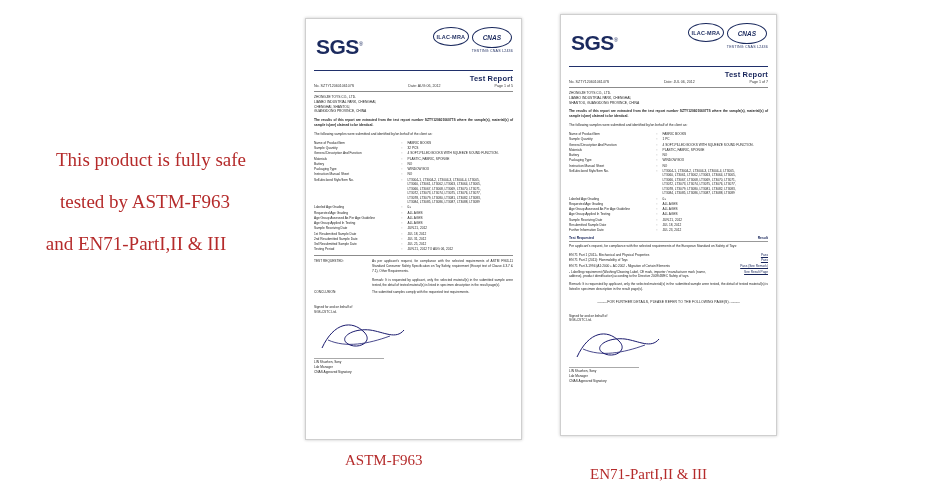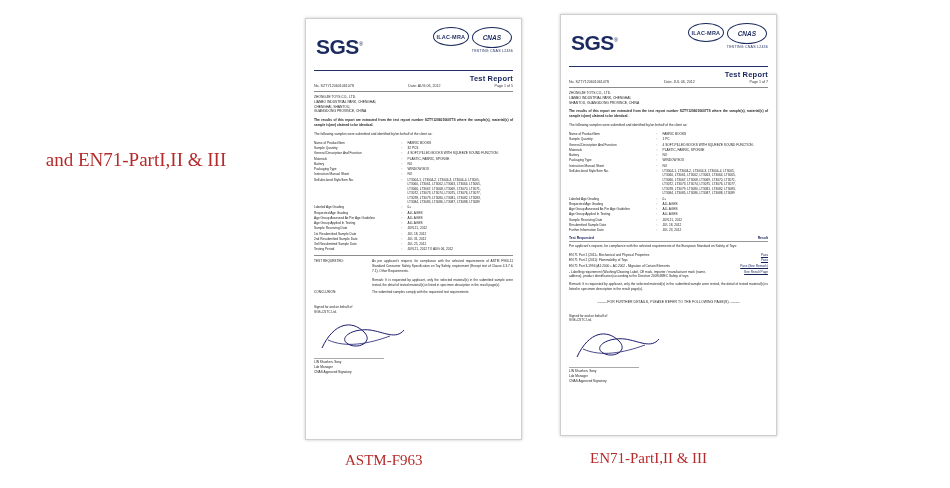--- a/index.html
+++ b/index.html
@@ -38,21 +38,21 @@
 
   
   .caption {
     position: absolute;
     color: #b52b2b;
     font-family: "Liberation Serif", serif;
     font-size: 15px;
     white-space: nowrap;
   }
   .caption.c1 { left: 345px; top: 452px; }
-  .caption.c2 { left: 590px; top: 450px; }
+  .caption.c2 { left: 590px; top: 466px; }
 
   
   .sheet {
     position: absolute;
     background: #ffffff;
     border: 1px solid #cfcfcf;
     box-shadow: 0 0 3px rgba(0,0,0,0.22);
     overflow: hidden;
   }
   .sheet.s1 {
@@ -238,20 +238,22 @@
     line-height: 1.5;
     border-top: 0.5px solid #aaa;
     padding-top: 1px;
     width: 70px;
   }
 </style>
 </head>
 <body>
 
 <div class="promo">
+  <span class="promo-line l1">This product is fully safe</span>
+  <span class="promo-line l2">tested by ASTM-F963</span>
   <span class="promo-line l3">and EN71-PartI,II  &amp; III</span>
 </div>
 
 <div class="sheet s1">
   <div class="sheet-inner">
 
     <div class="sgs-head">
       <div class="sgs-logo">
         <span>SGS</span><span class="tm">®</span>
       </div>

